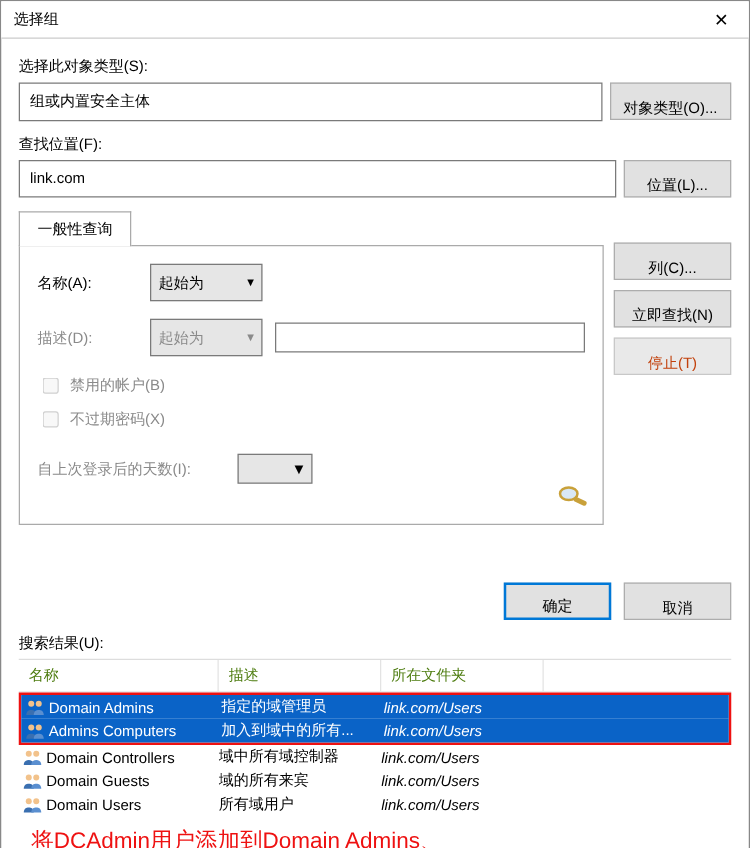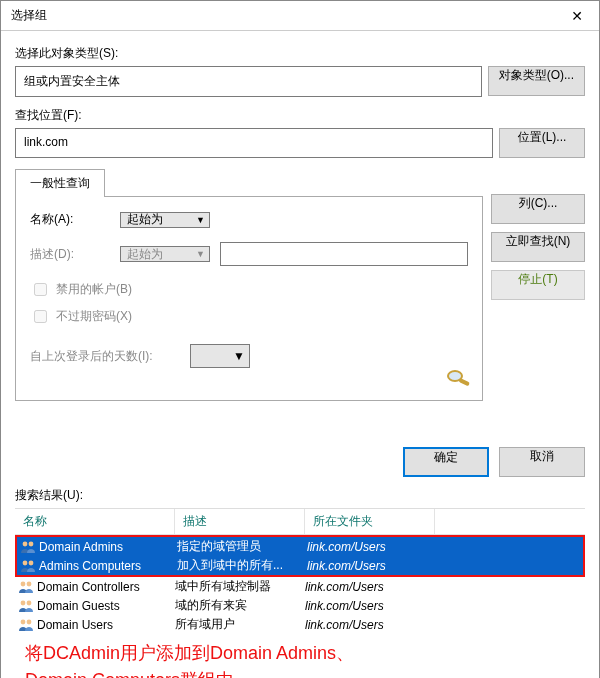--- a/index.html
+++ b/index.html
@@ -22,38 +22,38 @@
     font-size: 14px; cursor: default;
   }
   .content { padding: 10px 14px 6px 14px; }
   .lbl { margin: 4px 0 4px 0; }
   .row { display: flex; gap: 6px; align-items: stretch; margin-bottom: 10px; }
   .textbox {
     flex: 1; border: 1px solid #7a7a7a; background: #fff; padding: 6px 8px; min-height: 28px;
   }
   .btn {
     min-width: 86px; height: 30px; border: 1px solid #adadad; background: #e1e1e1;
-    display: inline-flex; align-items: flex-start; justify-content: center;
+    display: inline-flex; align-items: flex-end; justify-content: center;
     padding: 0 10px; cursor: default;
   }
-  .btn.disabled { color: #4d7c0f; background: #e9e9e9; border-color: #c8c8c8; }
+  .btn.disabled { color: #c2410c; background: #e9e9e9; border-color: #c8c8c8; }
   .btn.primary { border: 2px solid #0078d7; background: #e1e1e1; }
   .tabstrip { position: relative; margin-top: 8px; }
   .tab {
     display: inline-block; border: 1px solid #aaa; border-bottom: none;
     background: #fff; padding: 5px 14px; position: relative; top: 1px; z-index: 2;
   }
   .panel {
     border: 1px solid #aaa; background: #fff; padding: 14px 14px 18px 14px; position: relative;
   }
   .panel .panel-row { display: flex; align-items: center; gap: 10px; margin-bottom: 14px; }
   .panel .panel-row .plabel { width: 80px; }
   .panel .panel-row .plabel.disabled { color: #8a8a8a; }
   .combo {
-    width: 90px; height: 16px; border: 1px solid #7a7a7a; background: #e6e6e6;
+    width: 90px; height: 30px; border: 1px solid #7a7a7a; background: #e6e6e6;
     display: inline-flex; align-items: center; justify-content: space-between; padding: 0 4px 0 6px;
   }
   .combo.disabled { color: #8a8a8a; }
   .combo .chev { font-size: 9px; }
   .pinput { flex: 1; height: 24px; border: 1px solid #7a7a7a; padding: 2px 6px; background: #fff; }
   .pinput.disabled { background: #fff; }
   .chk { display: flex; align-items: center; gap: 6px; margin: 8px 0; }
   .chk input { width: 13px; height: 13px; }
   .chk.disabled { color: #8a8a8a; }
   .spincombo {
@@ -68,21 +68,21 @@
   }
   .magnify svg { width: 32px; height: 24px; }
   .sep { height: 40px; }
   .footer-btns { display: flex; justify-content: flex-end; gap: 10px; padding: 6px 0 10px 0; }
   .results-head { margin-bottom: 4px; }
   .listview { border-top: 1px solid #ddd; }
   .lv-header {
     display: flex; background: #fff; border-bottom: 1px solid #e3e3e3;
   }
   .lv-header .col {
-    padding: 4px 8px; border-right: 1px solid #e3e3e3; color: #0f766e;
+    padding: 4px 8px; border-right: 1px solid #e3e3e3; color: #4d7c0f;
   }
   .lv-row { display: flex; align-items: center; height: 19px; }
   .lv-row .cell { padding: 0 8px 0 0; overflow: hidden; white-space: nowrap; text-overflow: ellipsis; }
   .lv-row .icon { width: 22px; display: inline-flex; align-items: center; justify-content: center; }
   .lv-row.selected { background: #0a63c7; color: #fff; }
   .col-name { width: 160px; display: flex; align-items: center; }
   .col-desc { width: 130px; }
   .col-folder { width: 130px; font-style: italic; }
   .sel-border { border: 2px solid #e11; padding: 0; }
   .annotation {

